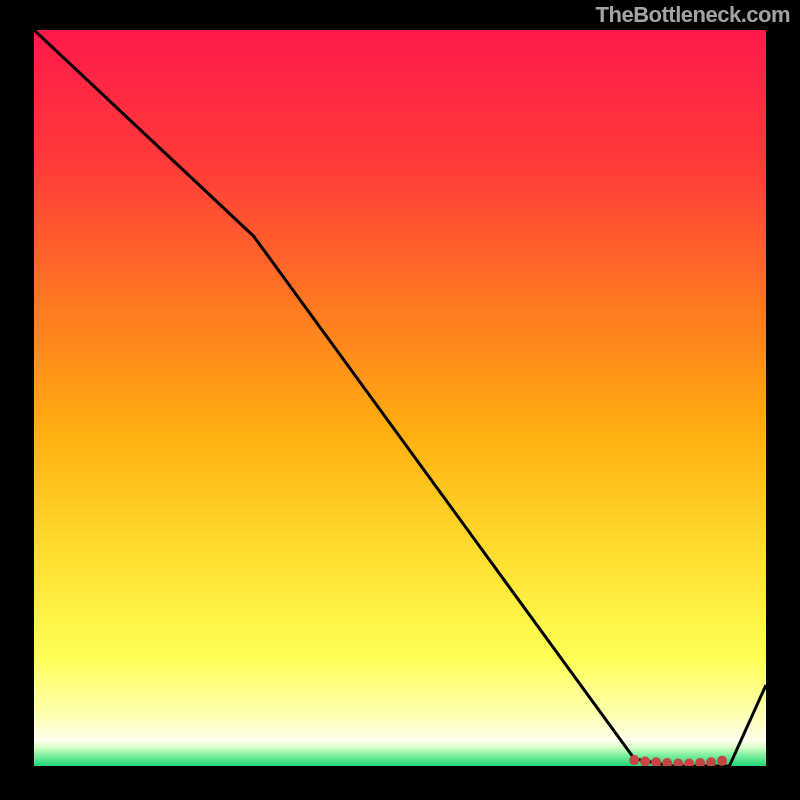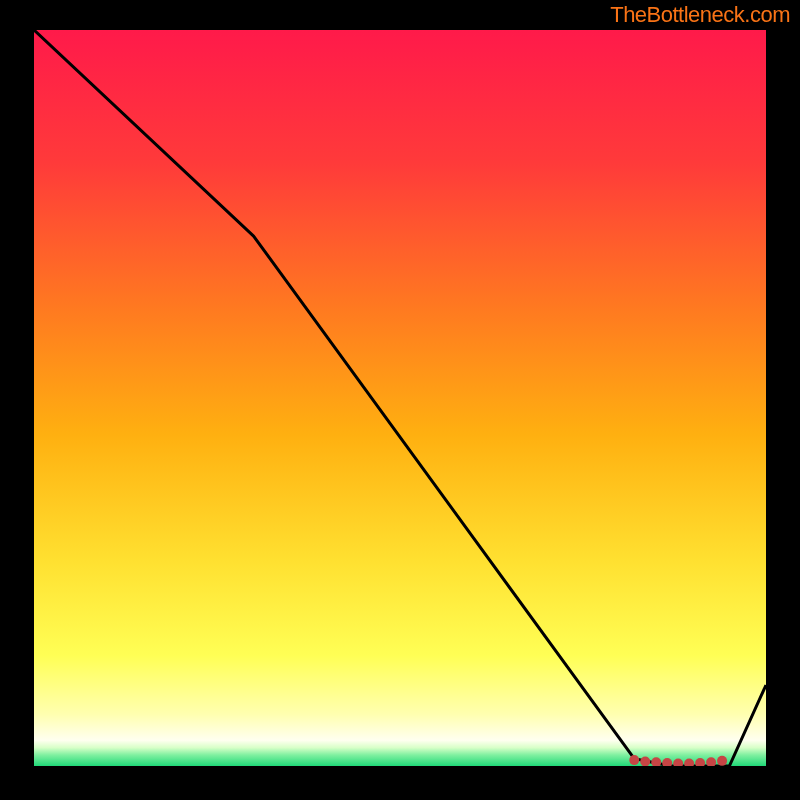--- a/index.html
+++ b/index.html
@@ -14,23 +14,23 @@
   .outer {
     width: 800px;
     height: 800px;
     background: #000;
     position: relative;
   }
   .watermark {
     position: absolute;
     top: 2px;
     right: 10px;
-    color: #f97316;
+    color: #a3a3a3;
     font-size: 22px;
-    font-weight: normal;
+    font-weight: bold;
     letter-spacing: -0.5px;
   }
   .plot {
     position: absolute;
     left: 34px;
     top: 30px;
     width: 732px;
     height: 736px;
   }
   svg {

